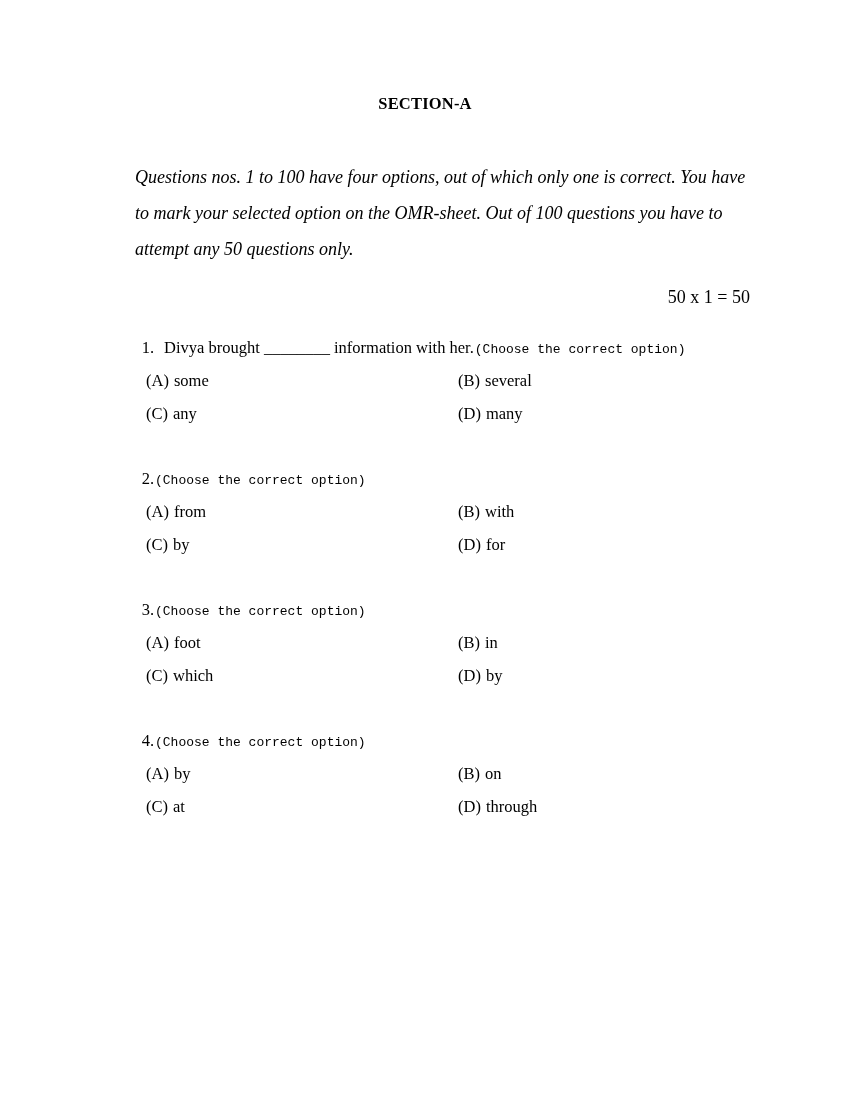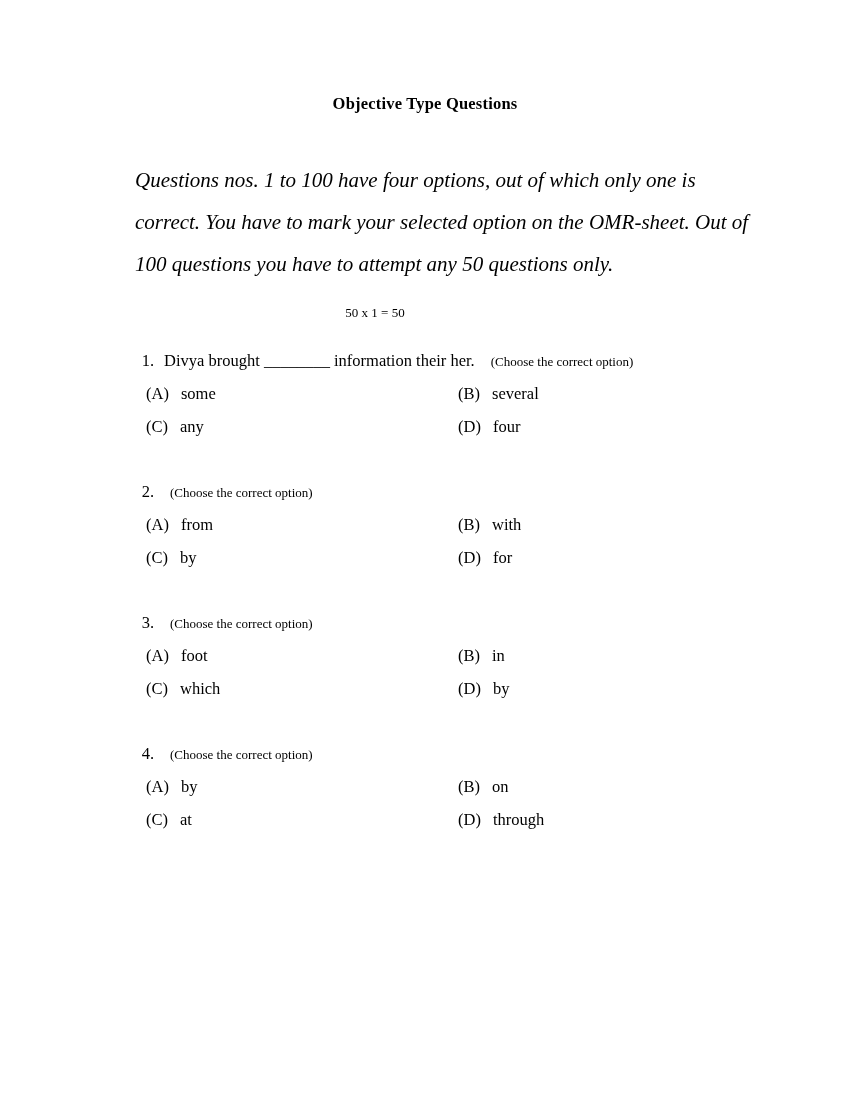--- a/index.html
+++ b/index.html
@@ -33,30 +33,30 @@
     letter-spacing: 0.2px;
     line-height: 1.0;
   }
   .heading-line.second {
     margin-top: 16px;
   }
 
   .instructions {
     margin: 46px 100px 8px 135px;
     font-style: italic;
-    font-size: 21px;
+    font-size: 18px;
     line-height: 2.0;
     text-align: left;
   }
 
   .marks {
     margin-top: 20px;
     margin-right: 100px;
-    text-align: center;
-    font-size: 13px;
+    text-align: right;
+    font-size: 18px;
     font-style: normal;
   }
 
   .questions {
     margin-top: 30px;
   }
 
   .question-block {
     margin-top: 24px;
   }
@@ -75,85 +75,86 @@
     flex: 0 0 26px;
     text-align: right;
     font-size: 16.5px;
   }
   .q-text {
     margin-left: 10px;
     font-size: 16.5px;
   }
   .q-hint {
     font-size: 13px;
-    margin-left: 16px;
+    margin-left: 1px;
+    font-family: Liberation Mono, monospace;
   }
 
   .options-row {
     display: flex;
     padding-left: 146px;
     margin-top: 13px;
     font-size: 16.5px;
   }
   .opt {
     display: flex;
     align-items: baseline;
   }
   .opt-a, .opt-c {
     width: 312px;
     flex: 0 0 312px;
   }
   .opt-label {
     white-space: nowrap;
   }
   .opt-text {
-    margin-left: 12px;
+    margin-left: 5px;
   }
 
   .q-gap { height: 21px; }
 </style>
 </head>
 <body>
 
 <div class="page">
 
   <div class="headings">
-    <div class="heading-line second">Objective Type Questions</div>
+    <div class="heading-line">SECTION-A</div>
   </div>
 
   <div class="instructions">Questions nos. 1 to 100 have four options, out of which only one is correct. You have to mark your selected option on the OMR-sheet. Out of 100 questions you have to attempt any 50 questions only.</div>
 
   <div class="marks">50 x 1 = 50</div>
 
   <div class="questions">
 
     <div class="question-block">
       <div class="q-line">
         <span class="q-num">1.</span>
-        <span class="q-text">Divya brought ________ information their her.</span>
+        <span class="q-text">Divya brought ________ information with her.</span>
         <span class="q-hint">(Choose the correct option)</span>
       </div>
       <div class="options-row">
         <div class="opt opt-a">
           <span class="opt-label">(A)</span>
           <span class="opt-text">some</span>
         </div>
         <div class="opt opt-b">
           <span class="opt-label">(B)</span>
           <span class="opt-text">several</span>
         </div>
       </div>
       <div class="options-row">
         <div class="opt opt-c">
           <span class="opt-label">(C)</span>
           <span class="opt-text">any</span>
         </div>
         <div class="opt opt-d">
           <span class="opt-label">(D)</span>
-          <span class="opt-text">four</span>
+          <span class="opt-text">many</span>
         </div>
       </div>
     </div>
 
     <div class="q-gap"></div>
 
     <div class="question-block">
       <div class="q-line">
         <span class="q-num">2.</span>
         <span class="q-hint">(Choose the correct option)</span>

